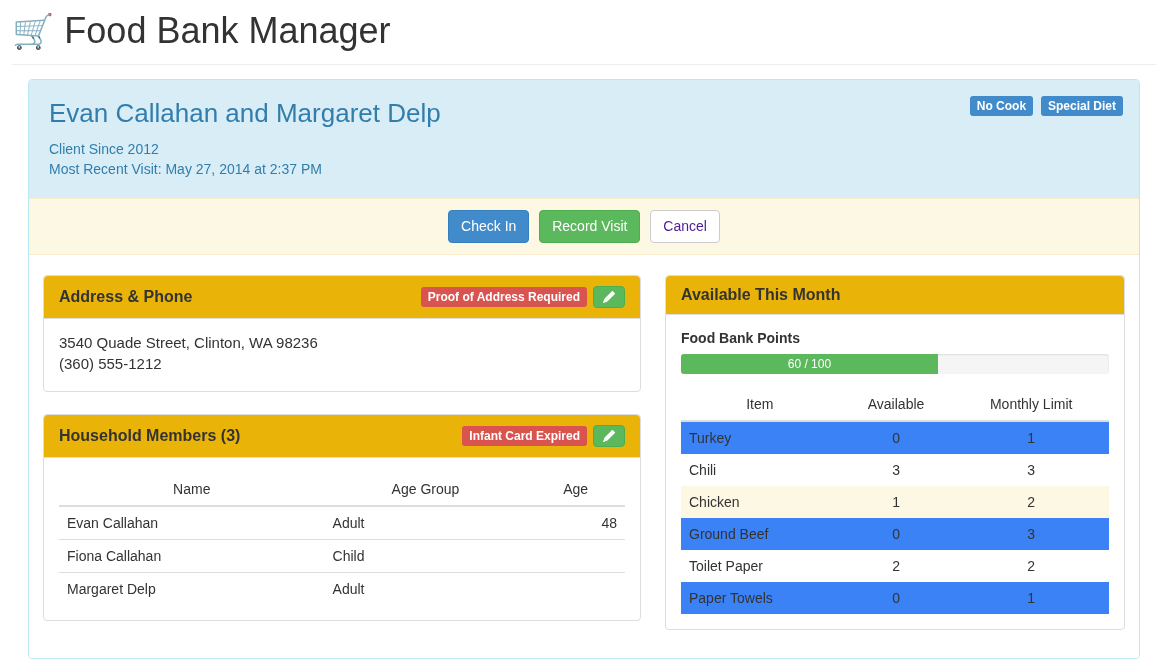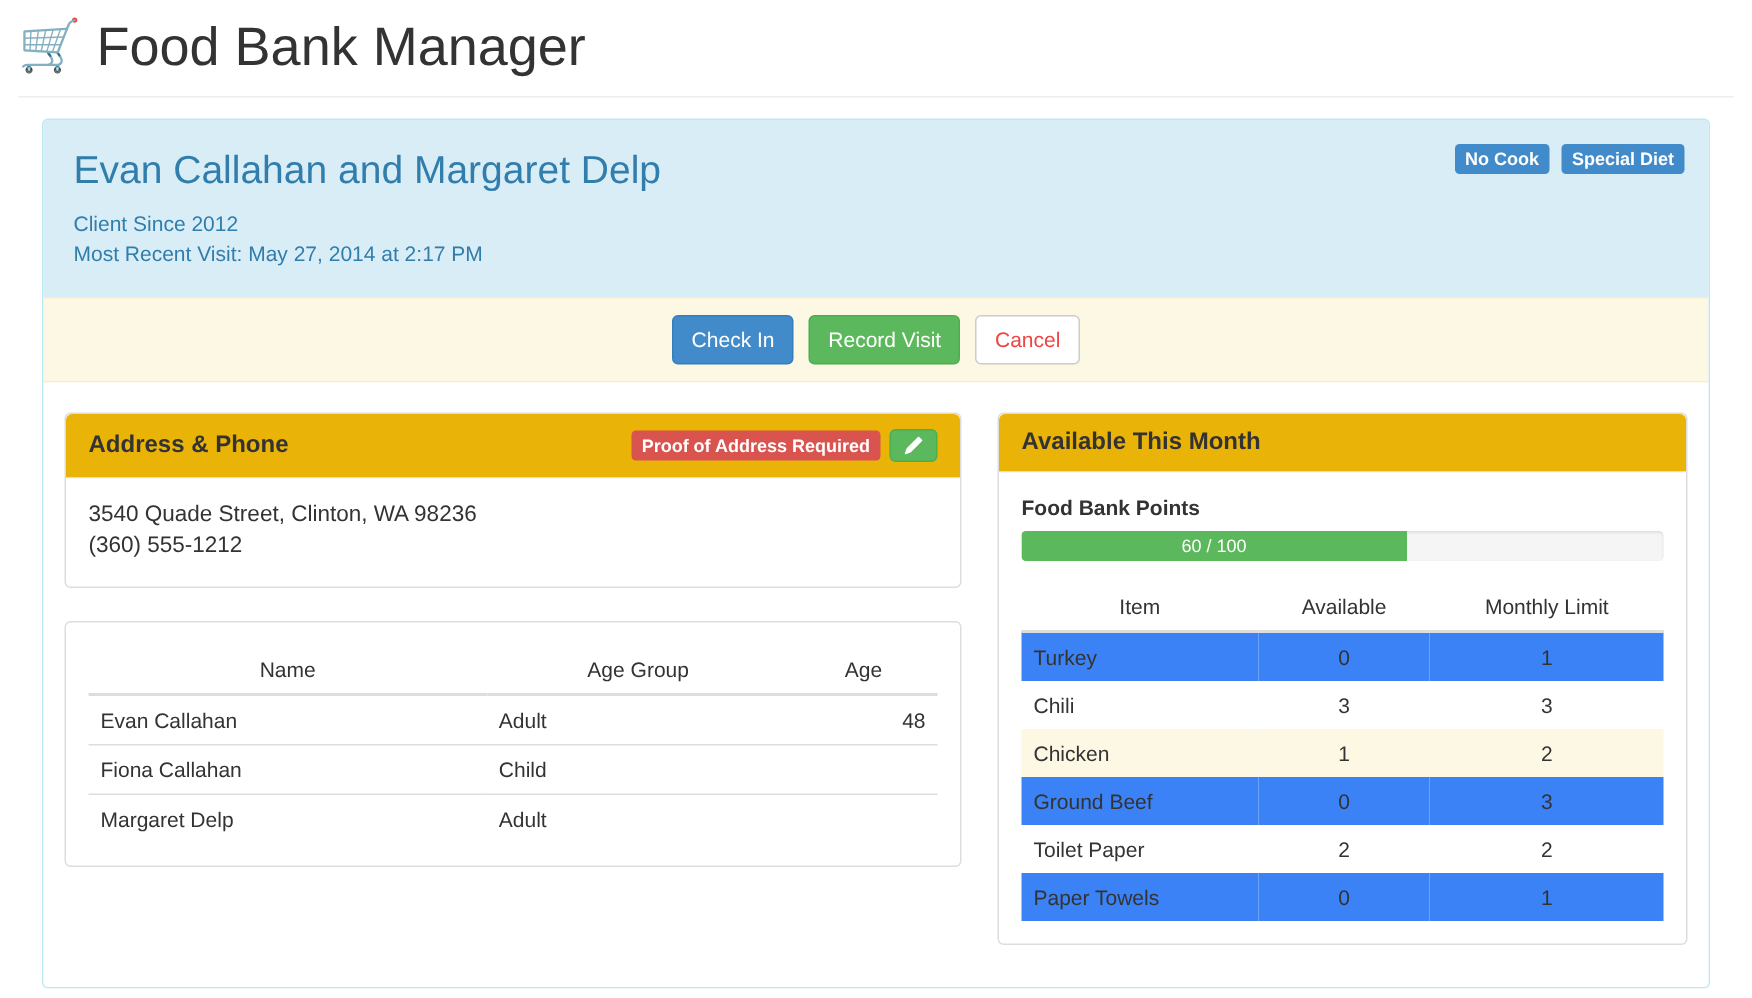--- a/index.html
+++ b/index.html
@@ -84,21 +84,21 @@
     font-size: 14px;
     font-weight: 400;
     border-radius: 4px;
     border: 1px solid transparent;
     cursor: pointer;
     margin: 0 3px;
     line-height: 1.4;
   }
   .btn-primary { background: #428bca; border-color: #357ebd; color: #fff; }
   .btn-success { background: #5cb85c; border-color: #4cae4c; color: #fff; }
-  .btn-default { background: #fff; border-color: #ccc; color: #ef4444; }
+  .btn-default { background: #fff; border-color: #ccc; color: #4c1d95; }
   .content-body {
     background: #fff;
     padding: 20px 14px 6px 14px;
     display: flex;
     gap: 24px;
     align-items: flex-start;
   }
   .left-col { flex: 0 0 598px; }
   .right-col { flex: 1; }
   .card {
@@ -187,21 +187,21 @@
     <span class="cart-icon">🛒</span>
     <h1 class="app-title">Food Bank Manager</h1>
   </div>
 
   <div class="client-panel">
     <div class="client-header">
       <h2 class="client-name">Evan Callahan and Margaret Delp</h2>
       <div class="client-meta">
         <div>Client Since 2012</div>
         <div>
-          <span>Most Recent Visit: </span><span>May 27, 2014 at 2:17 PM</span>
+          <span>Most Recent Visit: </span><span>May 27, 2014 at 2:37 PM</span>
         </div>
       </div>
       <div class="client-badges">
         <span class="badge">No Cook</span>
         <span class="badge">Special Diet</span>
       </div>
     </div>
 
     <div class="action-bar">
       <button class="btn btn-primary">Check In</button>
@@ -224,20 +224,31 @@
               </button>
             </div>
           </div>
           <div class="card-body">
             <p class="addr-line">3540 Quade Street, Clinton, WA 98236</p>
             <p class="addr-line">(360) 555-1212</p>
           </div>
         </div>
 
         <div class="card">
+          <div class="card-header">
+            <span class="card-title">Household Members (3)</span>
+            <div class="card-header-right">
+              <span class="label-danger">Infant Card Expired</span>
+              <button class="btn-icon-success">
+                <svg class="pencil-svg" viewBox="0 0 16 16">
+                    <path d="M12.146.146a.5.5 0 0 1 .708 0l3 3a.5.5 0 0 1 0 .708l-10 10a.5.5 0 0 1-.168.11l-5 2a.5.5 0 0 1-.65-.65l2-5a.5.5 0 0 1 .11-.168l10-10z"></path>
+                  </svg>
+              </button>
+            </div>
+          </div>
           <div class="card-body">
             <table class="table">
               <thead>
                 <tr>
                   <th>Name</th>
                   <th>Age Group</th>
                   <th class="th-right">Age</th>
                 </tr>
               </thead>
               <tbody id="household-body">

